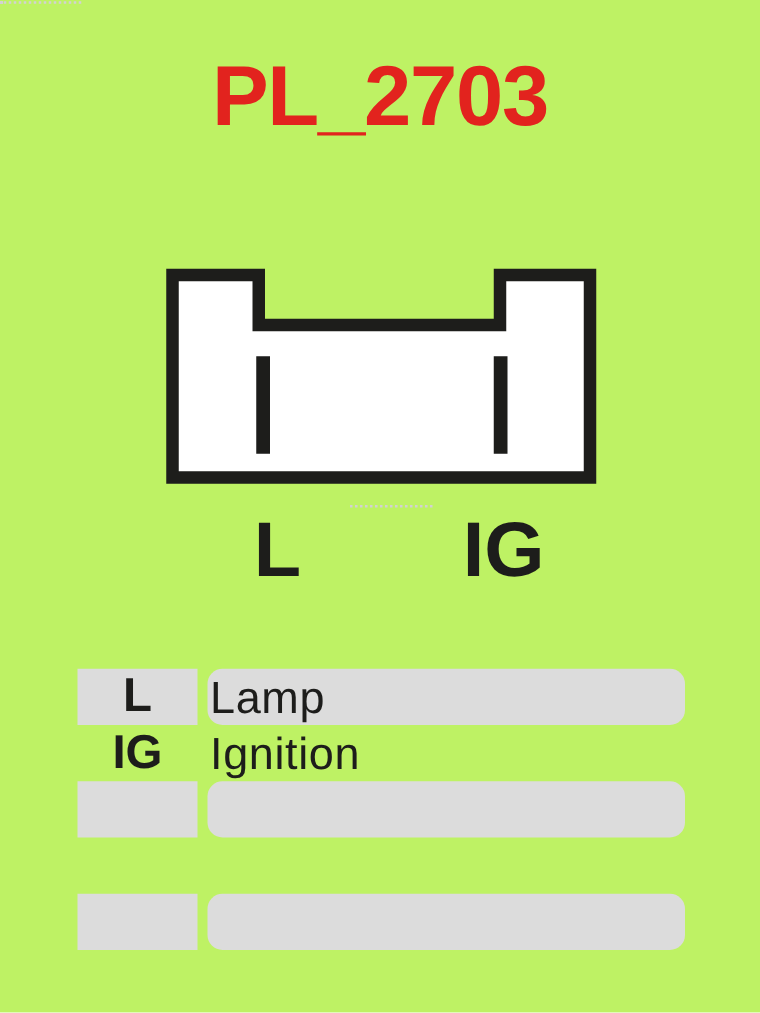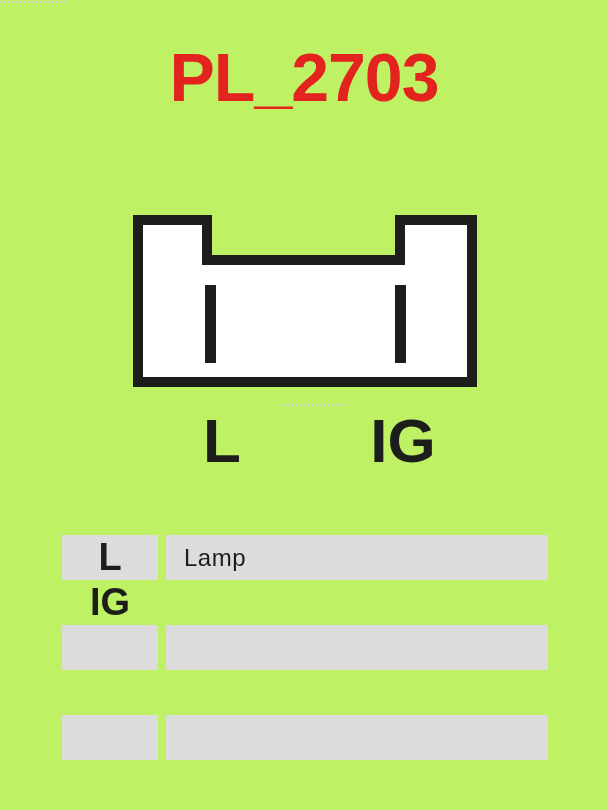--- a/index.html
+++ b/index.html
@@ -79,24 +79,25 @@
     color: #1d1d1b;
   }
   .legend-row .cell.pin {
     width: 96px;
     justify-content: center;
     font-size: 38px;
     font-weight: bold;
   }
   .legend-row .cell.desc {
     flex: 1;
-    padding-left: 18px;
-    font-size: 24px;
+    padding-left: 2px;
+    font-size: 36px;
     font-weight: normal;
     letter-spacing: 0.5px;
+    border-radius: 12px;
   }
   .legend-row.stripe .cell {
     background: #dcdcdc;
   }
 </style>
 </head>
 <body>
 
 <div class="page">
 
@@ -118,20 +119,21 @@
 
   <div class="legend">
 
     <div class="legend-row stripe">
       <div class="cell pin">L</div>
       <div class="cell desc">Lamp</div>
     </div>
 
     <div class="legend-row">
       <div class="cell pin">IG</div>
+      <div class="cell desc">Ignition</div>
     </div>
 
     <div class="legend-row stripe">
       <div class="cell pin"></div>
       <div class="cell desc"></div>
     </div>
 
     <div class="legend-row">
       <div class="cell pin"></div>
       <div class="cell desc"></div>

